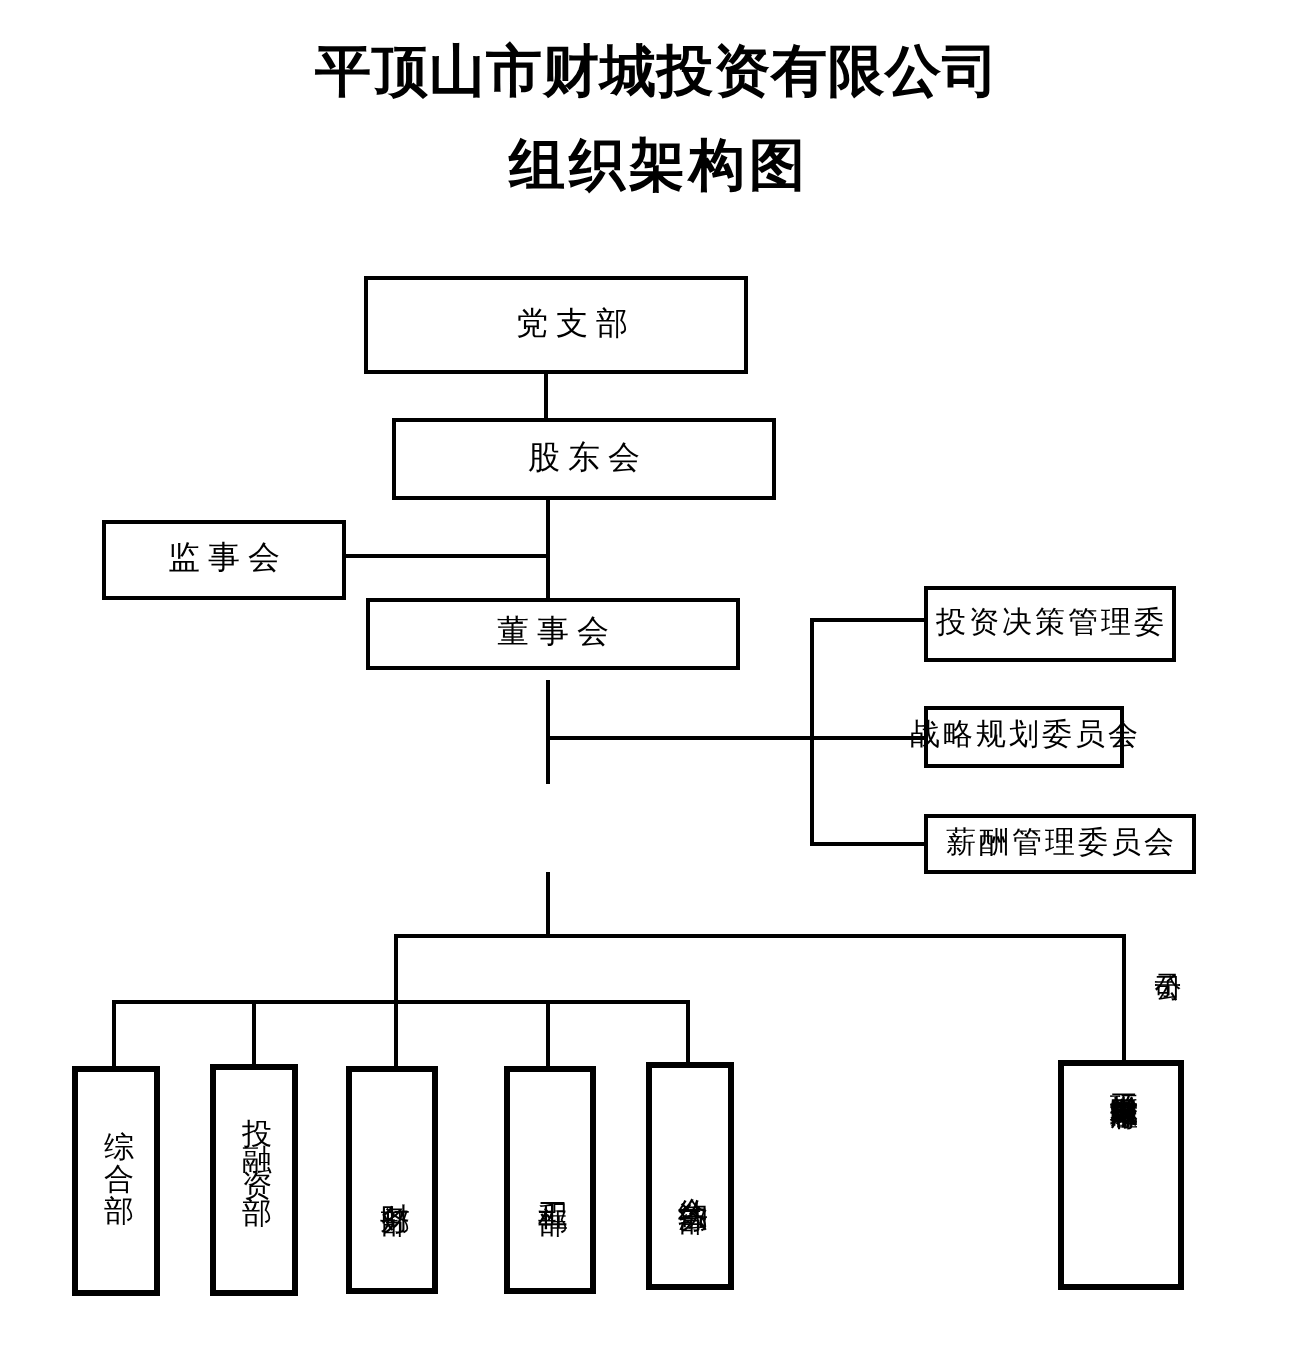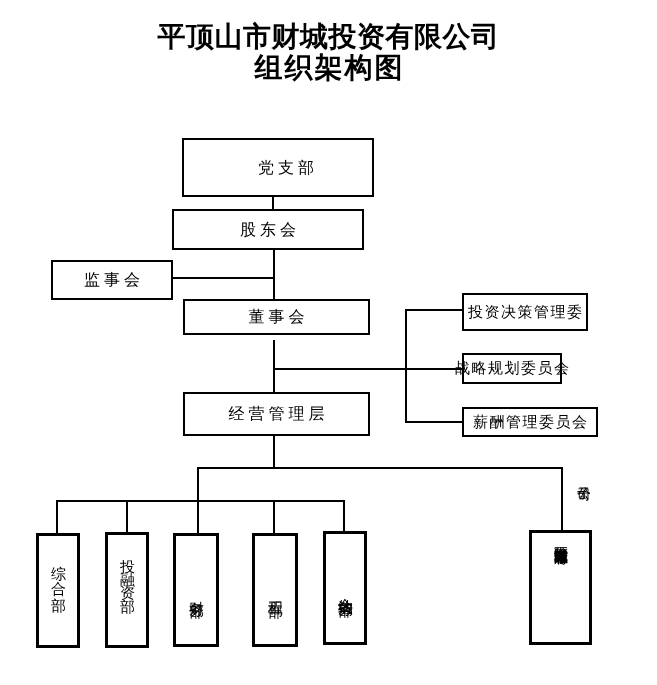--- a/index.html
+++ b/index.html
@@ -19,21 +19,21 @@
     position: absolute;
     left: 0; right: 0;
     text-align: center;
     font-weight: bold;
     font-size: 28px;
     line-height: 32px;
     color: #000;
     white-space: nowrap;
   }
   .title.l1 { top: 21px; letter-spacing: 0.5px; }
-  .title.l2 { top: 52px; letter-spacing: 2px; text-indent: 2px; }
+  .title.l2 { top: 68px; letter-spacing: 2px; text-indent: 2px; }
 
   .node {
     position: absolute;
     border: 2px solid #000;
     background: #fff;
     display: flex;
     align-items: center;
     justify-content: center;
     z-index: 2;
   }
@@ -106,34 +106,31 @@
   <div class="vline" style="left:273px; top:436px; height:33px;"></div>
   <div class="hline" style="left:197px; top:467px; width:366px;"></div>
   <div class="vline" style="left:197px; top:467px; height:66px;"></div>
   <div class="vline" style="left:561px; top:467px; height:64px;"></div>
   <div class="hline" style="left:56px; top:500px; width:289px;"></div>
   <div class="vline" style="left:56px; top:500px; height:33px;"></div>
   <div class="vline" style="left:126px; top:500px; height:32px;"></div>
   <div class="vline" style="left:273px; top:500px; height:33px;"></div>
   <div class="vline" style="left:343px; top:500px; height:31px;"></div>
 
-  <div class="node" style="left:182px; top:138px; width:192px; height:59px;padding-left:16px;">
+  <div class="node" style="left:182px; top:138px; width:192px; height:49px;padding-left:16px;">
     <span class="lbl">党支部</span>
   </div>
-  <div class="node" style="left:172px; top:209px; width:192px; height:41px;">
+  <div class="node" style="left:196px; top:209px; width:192px; height:41px;">
     <span class="lbl">股东会</span>
   </div>
   <div class="node" style="left:51px; top:260px; width:122px; height:40px;">
     <span class="lbl">监事会</span>
   </div>
   <div class="node" style="left:183px; top:299px; width:187px; height:36px;">
     <span class="lbl">董事会</span>
-  </div>
-  <div class="node" style="left:183px; top:392px; width:187px; height:44px;">
-    <span class="lbl">经营管理层</span>
   </div>
 
   <div class="node cmt" style="left:462px; top:293px; width:126px; height:38px;">
     <span class="lbl">投资决策管理委</span>
   </div>
   <div class="node cmt" style="left:462px; top:353px; width:100px; height:31px;">
     <span class="lbl">战略规划委员会</span>
   </div>
   <div class="node cmt" style="left:462px; top:407px; width:136px; height:30px;">
     <span class="lbl">薪酬管理委员会</span>

